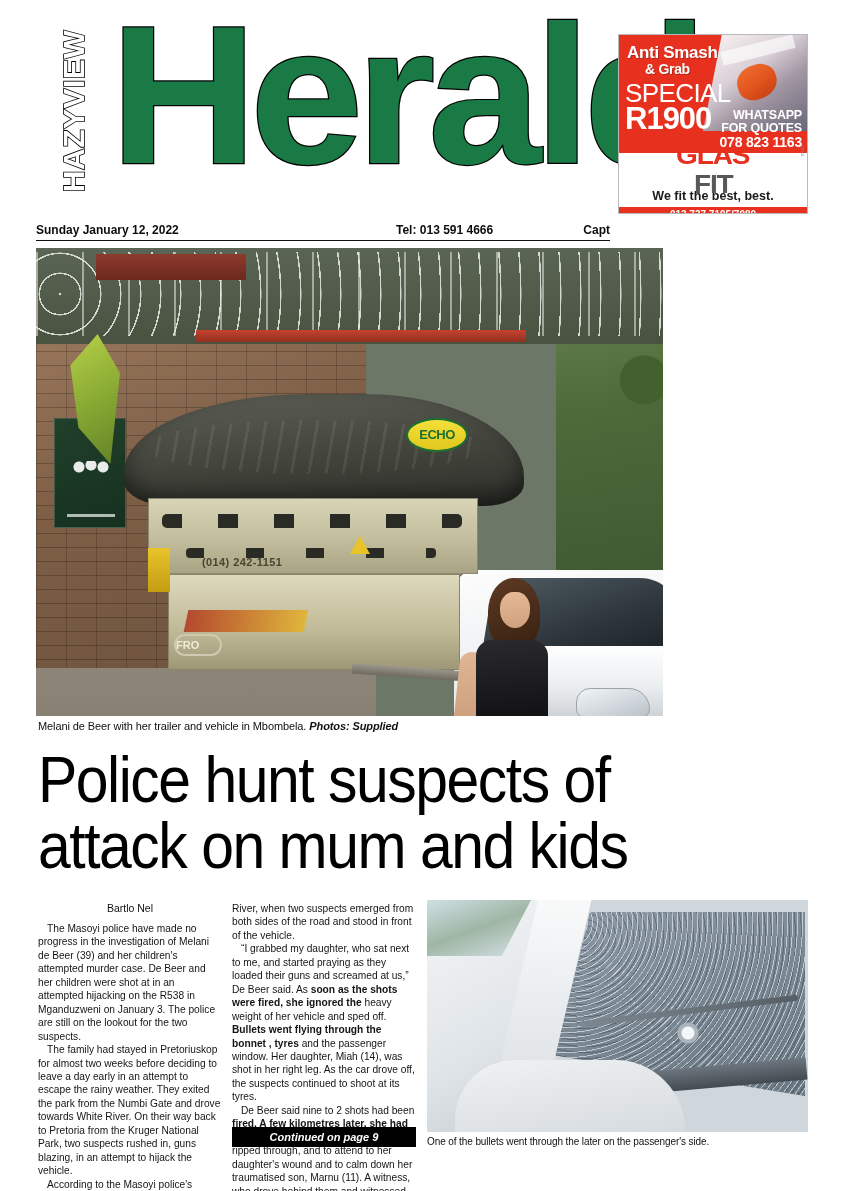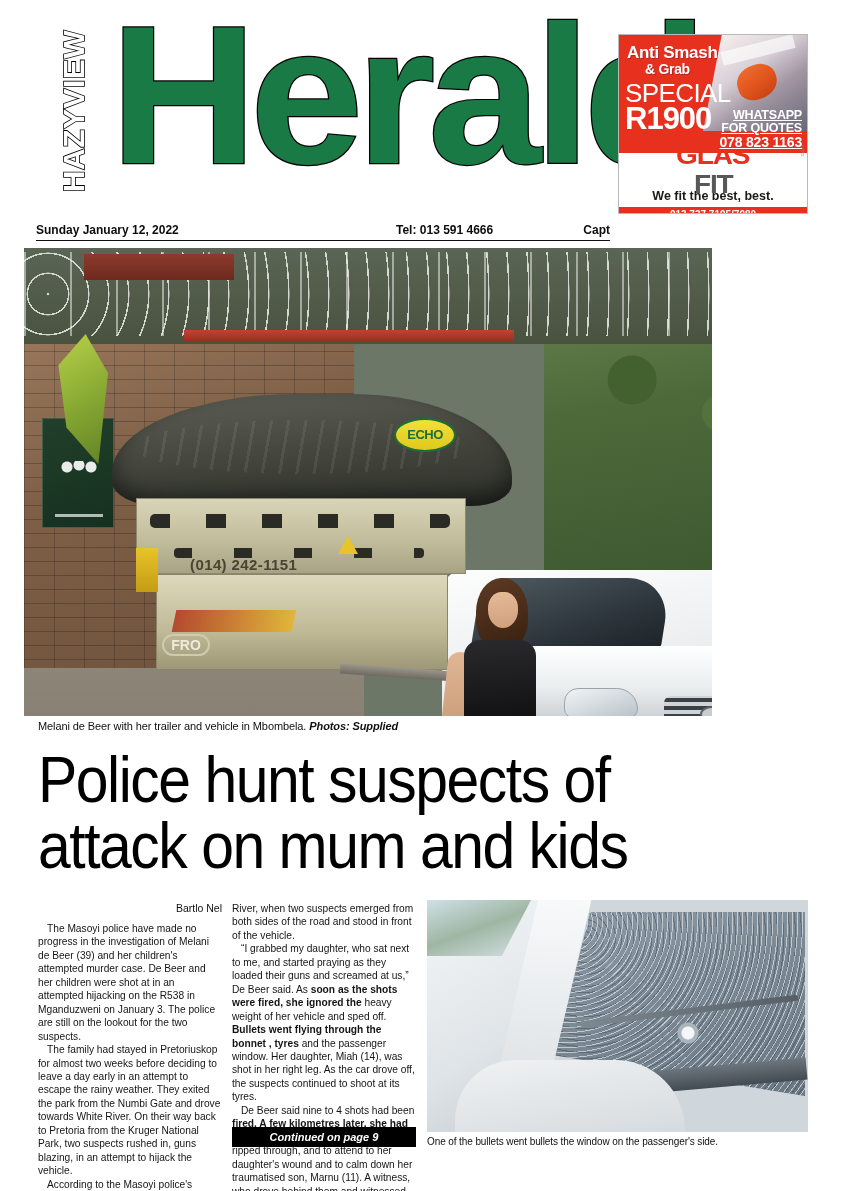--- a/index.html
+++ b/index.html
@@ -139,21 +139,20 @@
     z-index: 3;
   }
   .ad-whatsapp-block {
     position: absolute;
     right: 5px; bottom: 3px;
     text-align: right;
     color: #ffffff;
     font-weight: bold;
     line-height: 1.06;
     z-index: 4;
-    text-decoration: underline;
   }
   .ad-whatsapp-block .w1 { font-size: 12.5px; letter-spacing: -0.2px; }
   .ad-whatsapp-block .w2 { font-size: 12.5px; letter-spacing: -0.2px; }
   .ad-whatsapp-block .w3 { font-size: 14px; letter-spacing: -0.2px; }
 
   .ad-logo-band {
     position: relative;
     height: 33px;
     background: #ffffff;
     display: flex;
@@ -210,22 +209,22 @@
     font-size: 12px;
     color: #0d0d0d;
   }
   #dateline .date   { position: absolute; left: 0; }
   #dateline .tel    { position: absolute; left: 360px; }
   #dateline .free   { position: absolute; right: 0; }
 
   
   #main-photo {
     position: absolute;
-    left: 24px; top: 248px;
-    width: 688px; height: 468px;
+    left: 36px; top: 248px;
+    width: 627px; height: 468px;
     overflow: hidden;
     background: #6d7768;
   }
   .mp-layer { position: absolute; }
 
   
   .mp-bg-foliage {
     left: 520px; top: 0; width: 252px; height: 330px;
     background:
       radial-gradient(circle at 20% 18%, #5f7a42 0 16px, transparent 17px),
@@ -327,44 +326,43 @@
     border-radius: 5px;
   }
   .mp-trailer-slots2 {
     left: 150px; top: 300px; width: 250px; height: 10px;
     background: repeating-linear-gradient(90deg, #2b2b26 0 18px, transparent 18px 60px);
     border-radius: 4px;
   }
   .mp-trailer-phone {
     left: 166px; top: 308px;
     color: #4a4533;
-    font-size: 15px;
+    font-size: 11px;
     font-weight: bold;
     letter-spacing: 0.4px;
   }
   
   .mp-box {
     left: 132px; top: 326px; width: 292px; height: 96px;
     background: linear-gradient(180deg,#ded9bd 0%, #bfb996 60%, #9e9878 100%);
     border: 1px solid #8a8468;
   }
   .mp-box-stripe {
     left: 150px; top: 362px; width: 120px; height: 22px;
     background: linear-gradient(90deg,#b23c22,#e3b531);
     transform: skewX(-12deg);
     opacity: 0.9;
   }
   .mp-fro {
     left: 138px; top: 386px; width: 48px; height: 22px;
     border: 2px solid #cfcab0;
     border-radius: 11px;
     color: #efeada;
-    font-size: 14px;
-    font-weight: bold;
-    text-align: center;
+    font-size: 11px;
+    font-weight: bold;
     line-height: 18px;
   }
   .mp-yellow-jack {
     left: 112px; top: 300px; width: 22px; height: 44px;
     background: linear-gradient(180deg,#e8c32a,#c49d14);
   }
   .mp-hazard {
     left: 314px; top: 288px; width: 20px; height: 18px;
     background: #e8c32a;
     clip-path: polygon(50% 0, 100% 100%, 0 100%);
@@ -477,21 +475,21 @@
     transform: scaleX(0.92);
     transform-origin: left top;
     white-space: pre-line;
   }
 
   
   #byline {
     position: absolute;
     left: 38px; top: 902px;
     width: 184px;
-    text-align: right;
+    text-align: center;
     font-size: 10.5px;
     color: #111111;
   }
 
   .col {
     position: absolute;
     font-family: Liberation Sans, sans-serif;
     font-size: 10.2px;
     line-height: 1.32;
     color: #141414;
@@ -670,31 +668,31 @@
 
   <div class="col" id="col1">
     <p>The Masoyi police have made no progress in the investigation of Melani de Beer (39) and her children's attempted murder case. De Beer and her children were shot at in an attempted hijacking on the R538 in Mganduzweni on January 3. The police are still on the lookout for the two suspects.</p>
     <p>The family had stayed in Pretoriuskop for almost two weeks before deciding to leave a day early in an attempt to escape the rainy weather. They exited the park from the Numbi Gate and drove towards White River. On their way back to Pretoria from the Kruger National Park, two suspects rushed in, guns blazing, in an attempt to hijack the vehicle.</p>
     <p>According to the Masoyi police's spokesperson, Capt Nanikie Nonyane, De Beer slowly drove her loaded car and trailer over a speed bump near a taxi rank in Mganduzweni, 20 kilometres outside White</p>
   </div>
 
   <div class="col" id="col2">
     <p class="noindent">River, when two suspects emerged from both sides of the road and stood in front of the vehicle.</p>
     <p><span>“I grabbed my daughter, who sat next to me, and started praying as they loaded their guns and screamed at us,” De Beer said. As </span><b>soon as the shots were fired, she ignored the</b><span> heavy weight of her vehicle and sped off. </span><b>Bullets went flying through the bonnet , tyres</b><span> and the passenger window. Her daughter, Miah (14), was shot in her right leg. As the car drove off, the suspects continued to shoot at its tyres.</span></p>
-    <p><span>De Beer said nine to 4 shots had been </span><b>fired. A few kilometres later, she had to</b><span> stop due to the vehicle's tyres being ripped through, and to attend to her daughter's wound and to calm down her traumatised son, Marnu (11). A witness, who drove behind them and witnessed the aggressive</span></p>
+    <p><span>De Beer said nine to 2 shots had been </span><b>fired. A few kilometres later, she had to</b><span> stop due to the vehicle's tyres being ripped through, and to attend to her daughter's wound and to calm down her traumatised son, Marnu (11). A witness, who drove behind them and witnessed the aggressive</span></p>
   </div>
 
   <div id="continued-bar">Continued on page 9</div>
 
   <div id="window-photo">
     <div class="wp-body-left"></div>
     <div class="wp-mirror-view"></div>
     <div class="wp-glass"></div>
     <div class="wp-wiper"></div>
     <div class="wp-sill"></div>
     <div class="wp-bullet-hole"></div>
     <div class="wp-pillar"></div>
     <div class="wp-seat"></div>
   </div>
 
-  <div id="window-caption">One of the bullets went bullets the window on the passenger's side.</div>
+  <div id="window-caption">One of the bullets went through the later on the passenger's side.</div>
 
 </div>
 
 </body></html>

